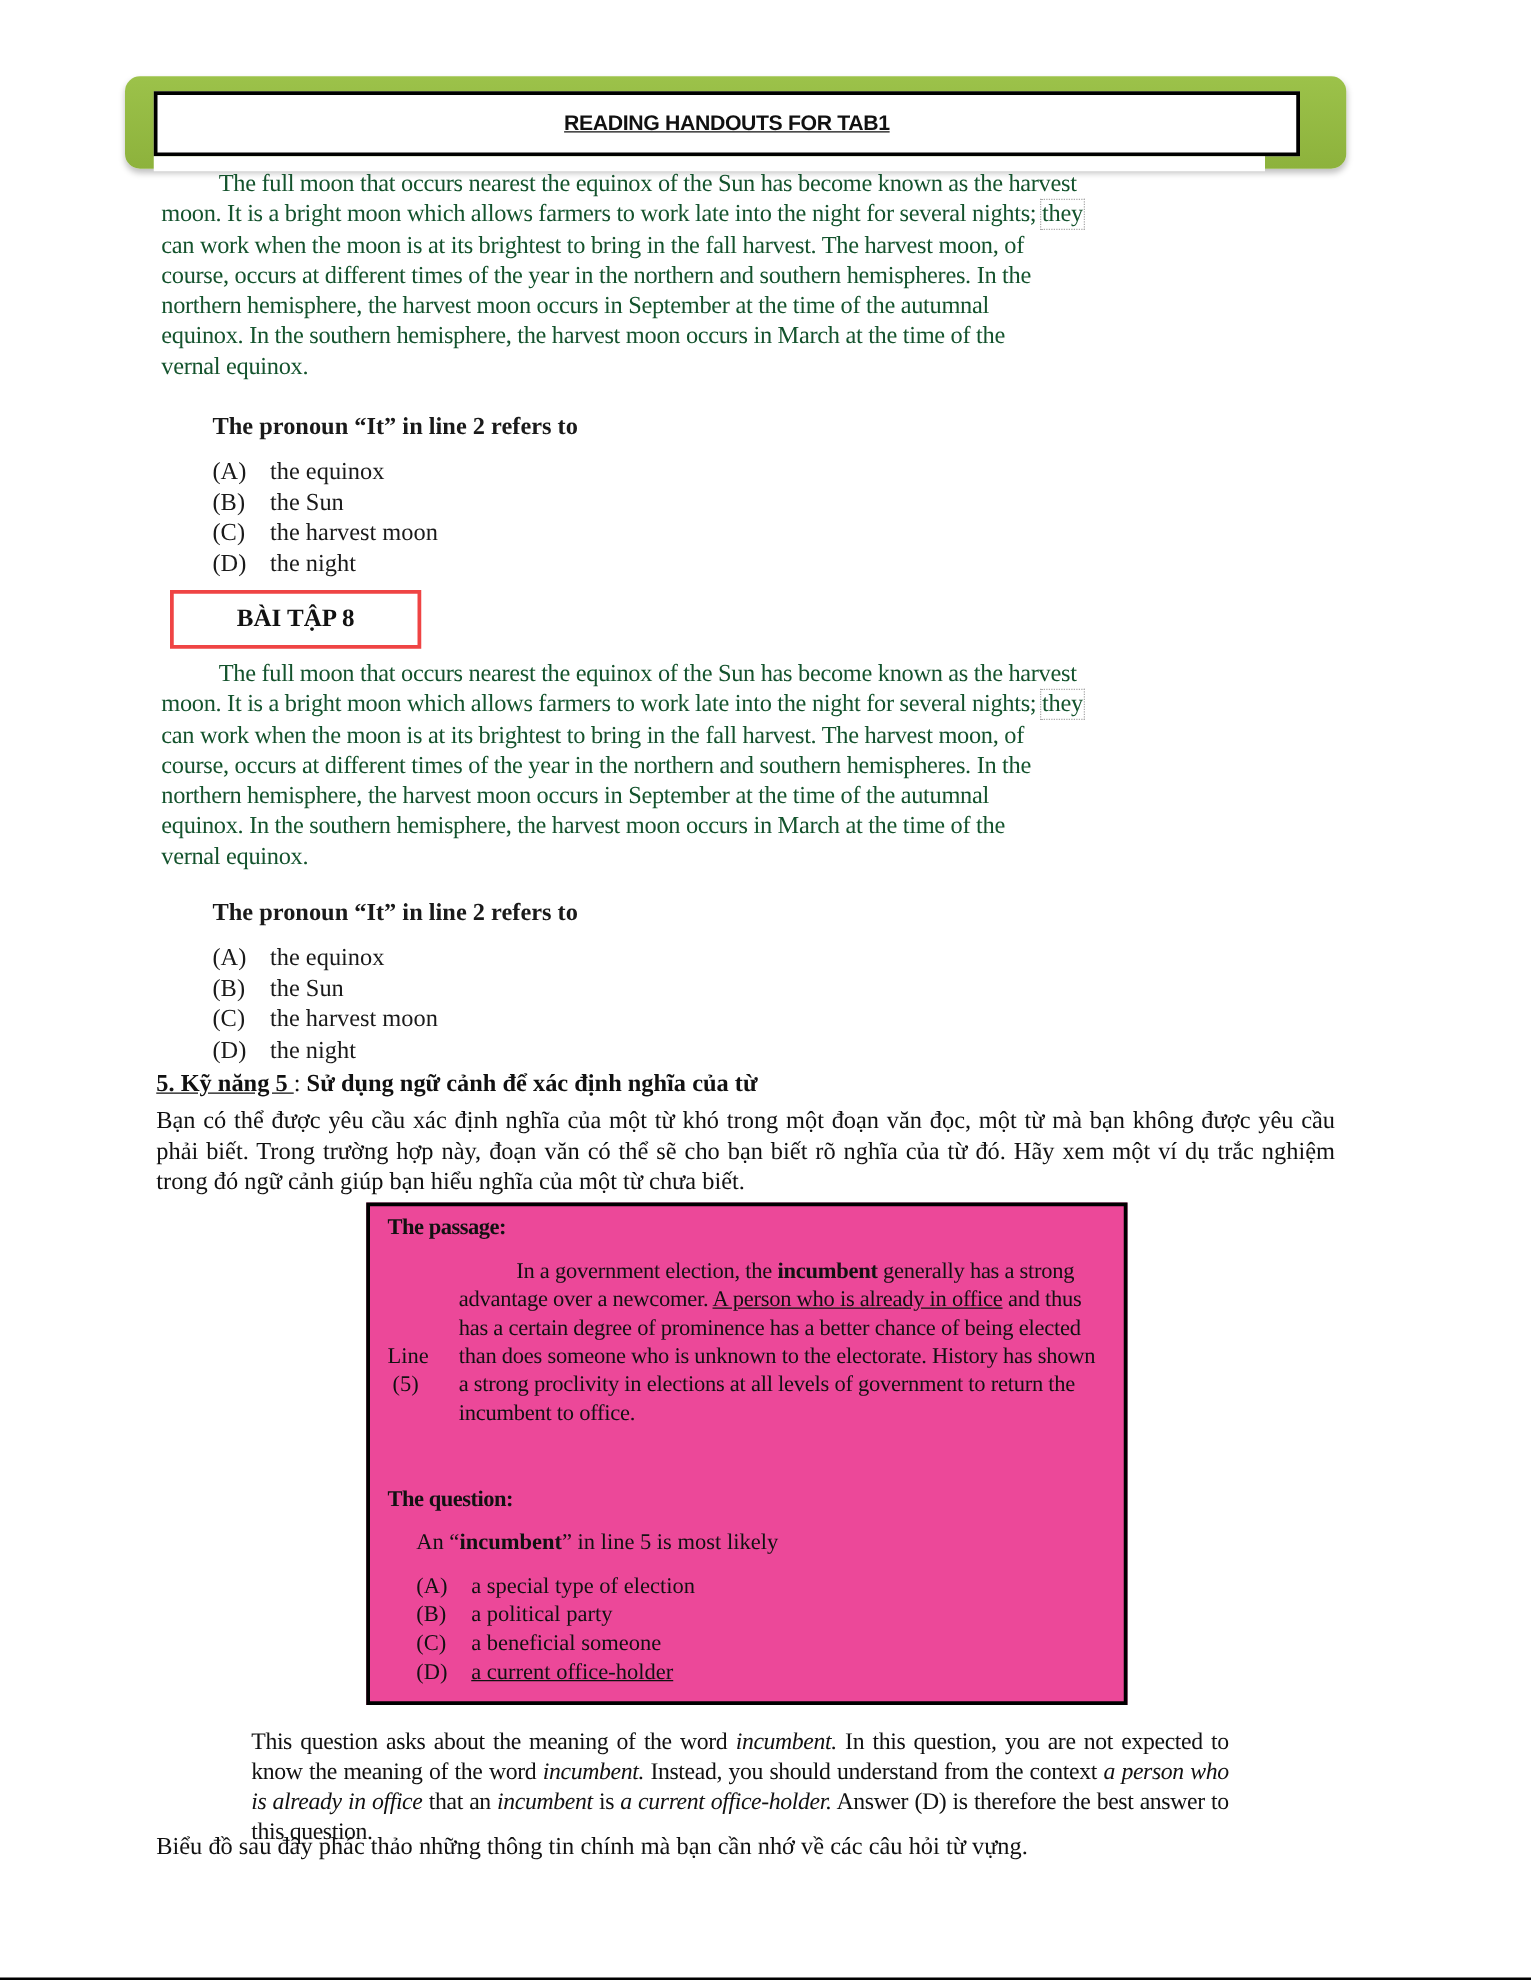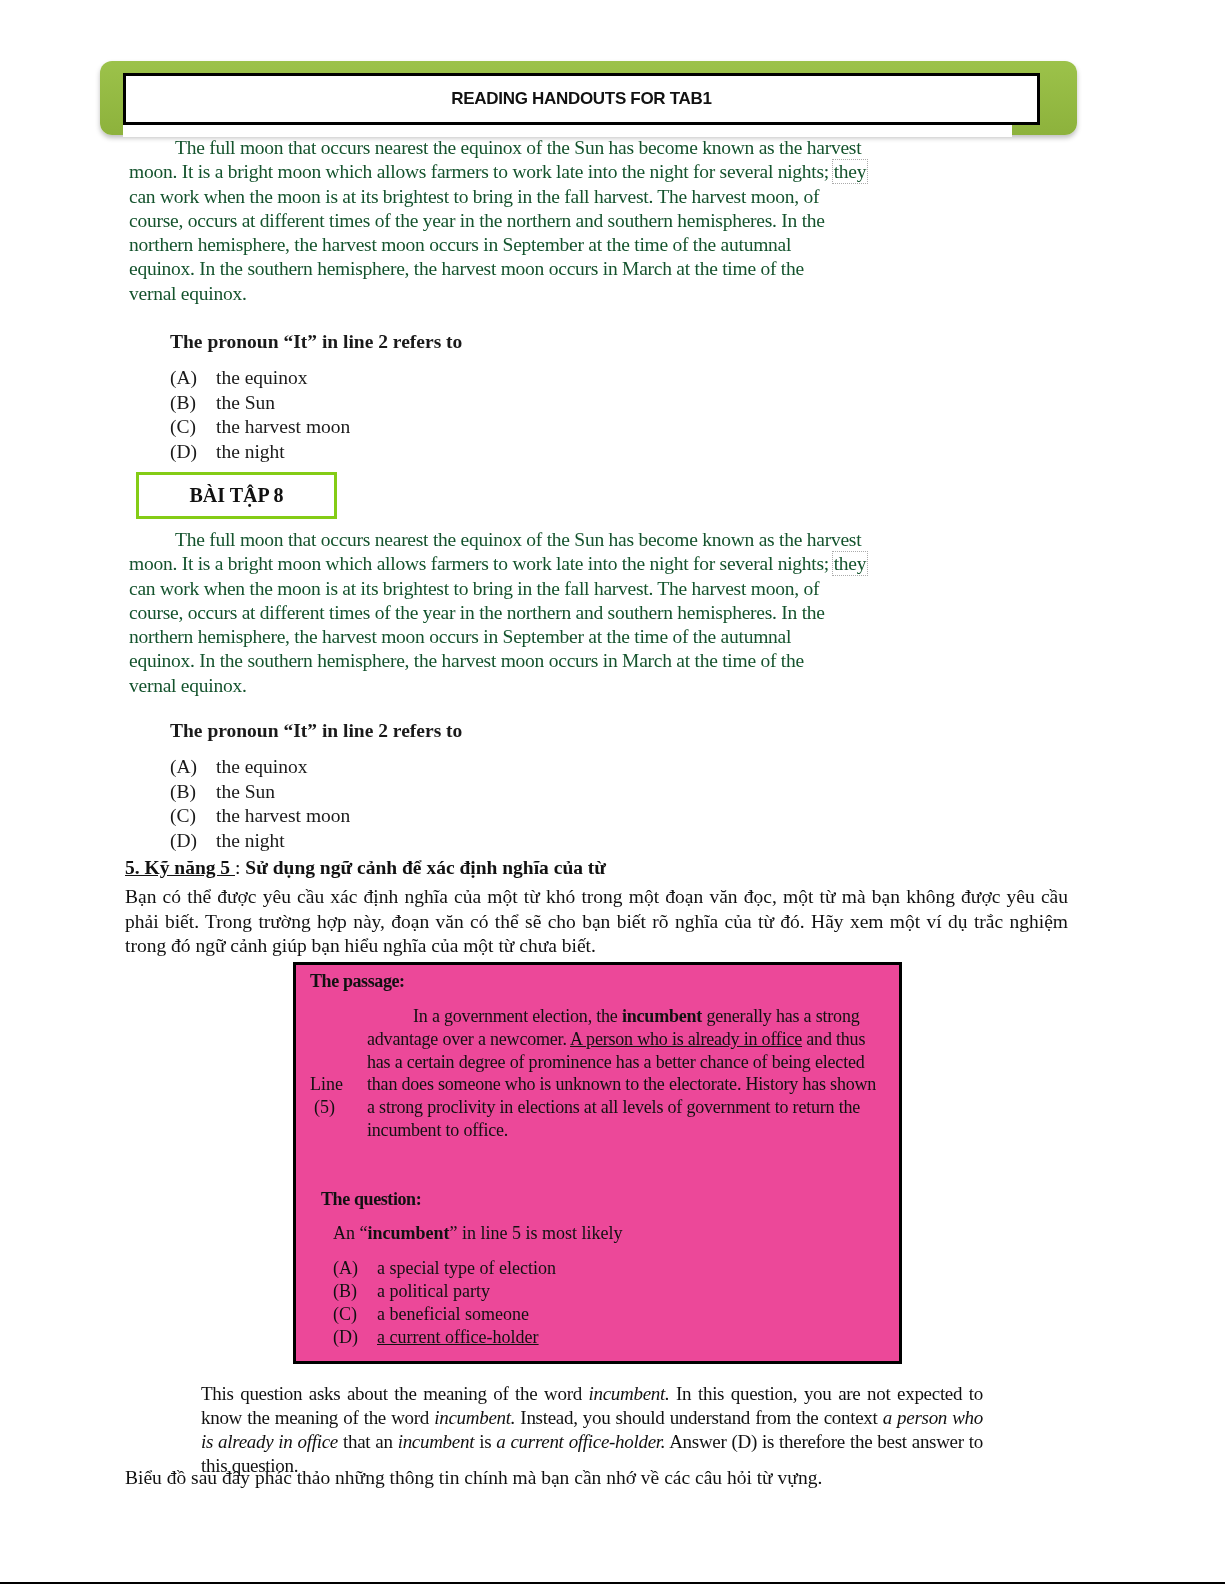--- a/index.html
+++ b/index.html
@@ -9,41 +9,41 @@
   }
   .banner {
     position: absolute; left: 100px; top: 61px; width: 977px; height: 74px;
     background: linear-gradient(#9cc24a, #8db23c);
     border-radius: 12px; box-shadow: 0 3px 5px rgba(0,0,0,0.25);
   }
   .banner-title {
     position: absolute; left: 123px; top: 73px; width: 911px; height: 46px;
     background: #fff; border: 3px solid #000;
     display: flex; align-items: center; justify-content: center;
-    font-family: "Liberation Sans", sans-serif; font-weight: bold; font-size: 17px; letter-spacing: -0.3px;
+    font-family: "Liberation Sans", sans-serif; font-weight: bold; font-size: 17px; letter-spacing: -0.3px; text-decoration: underline;
   }
   .scan-bg {
     position: absolute; left: 123px; top: 125px; width: 889px; height: 12px; background:#fff;
   }
   .passage {
     position: absolute; left: 129px; width: 870px;
     font-size: 19.5px; line-height: 24.3px; letter-spacing: -0.25px; color: #14532d;
     text-align: left;
   }
   .passage .indent { display: inline-block; width: 46px; }
   .boxed-word { outline: 1px dotted #aaa; outline-offset: 1px; }
   .question {
     position: absolute; left: 170px; font-size: 19.5px; color: #1a1a1a;
   }
   .q-stem { margin: 0 0 12px 0; line-height: 24px; font-weight: bold; }
   .q-opt { line-height: 24.5px; display: flex; }
   .q-opt .lbl { width: 46px; }
   .exercise-box {
     position: absolute; left: 136px; top: 472px; width: 195px; height: 41px;
-    border: 3px solid #84cc16; display: flex; align-items: center; justify-content: center;
+    border: 3px solid #ef4444; display: flex; align-items: center; justify-content: center;
     font-weight: bold; font-size: 20px;
   }
   .skill-heading {
     position: absolute; left: 125px; top: 857px; font-weight: bold; font-size: 19.5px;
   }
   .skill-heading .u { text-decoration: underline; }
   .skill-body {
     position: absolute; left: 125px; top: 885px; width: 943px;
     font-size: 19.5px; line-height: 24.5px; text-align: justify;
   }
@@ -150,21 +150,21 @@
 </div>
 <div class="skill-body">Bạn có thể được yêu cầu xác định nghĩa của một từ khó trong một đoạn văn đọc, một từ mà bạn không được yêu cầu phải biết. Trong trường hợp này, đoạn văn có thể sẽ cho bạn biết rõ nghĩa của từ đó. Hãy xem một ví dụ trắc nghiệm trong đó ngữ cảnh giúp bạn hiểu nghĩa của một từ chưa biết.</div>
 
 <div class="example-box">
   <div class="ex-head" style="top:6px;">The passage:</div>
   <div class="ex-passage"><span class="indent"></span><span>In a government election, the </span><b>incumbent</b><span> generally has a strong advantage over a newcomer. </span><span class="ul">A person who is already in office</span><span> and thus has a certain degree of prominence has a better chance of being elected than does someone who is unknown to the electorate. History has shown a strong proclivity in elections at all levels of government to return the incumbent to office.</span></div>
   <div class="ex-line-label">
     <div>Line</div>
     <div style="padding-left:4px">(5)</div>
   </div>
-  <div class="ex-head" style="top:224px;margin-left:11px;">The question:</div>
+  <div class="ex-head" style="top:224px;">The question:</div>
   <div class="ex-question">
     <div class="stem"><span>An “</span><b>incumbent</b><span>” in line 5 is most likely</span></div>
     <div class="opt">
         <span class="lbl">(A)</span>
         <span>a special type of election</span>
       </div>
     <div class="opt">
         <span class="lbl">(B)</span>
         <span>a political party</span>
       </div>

